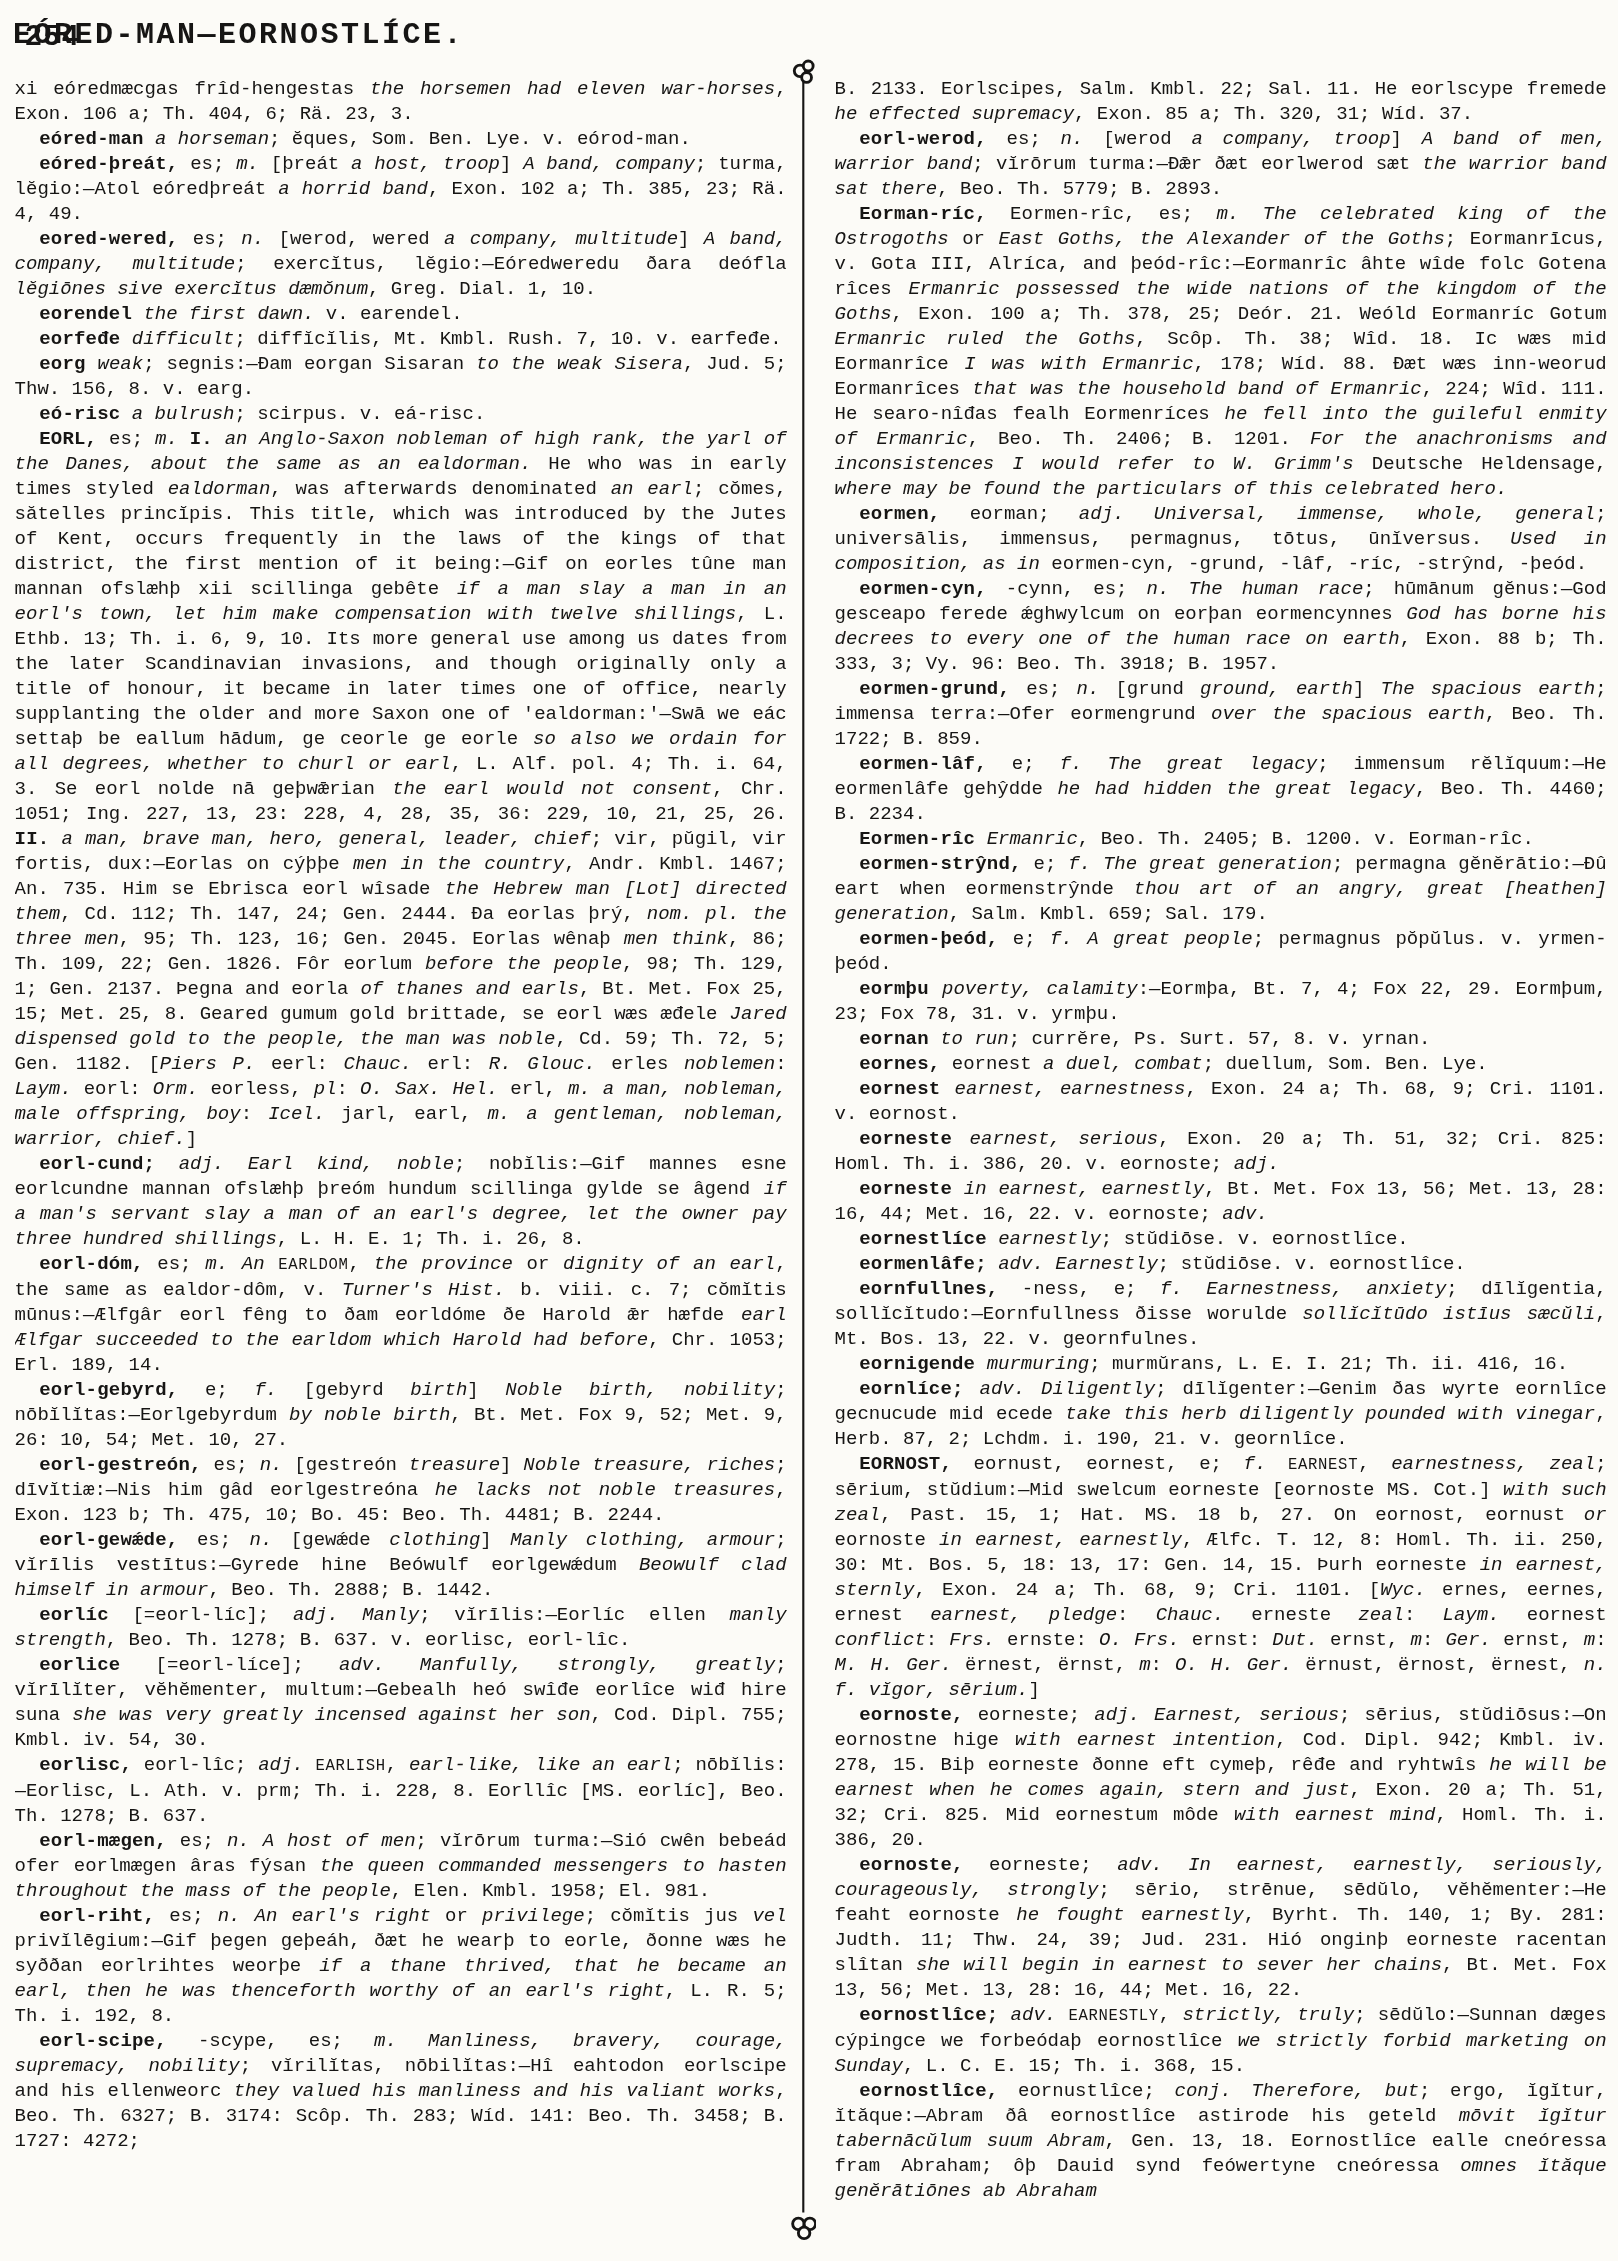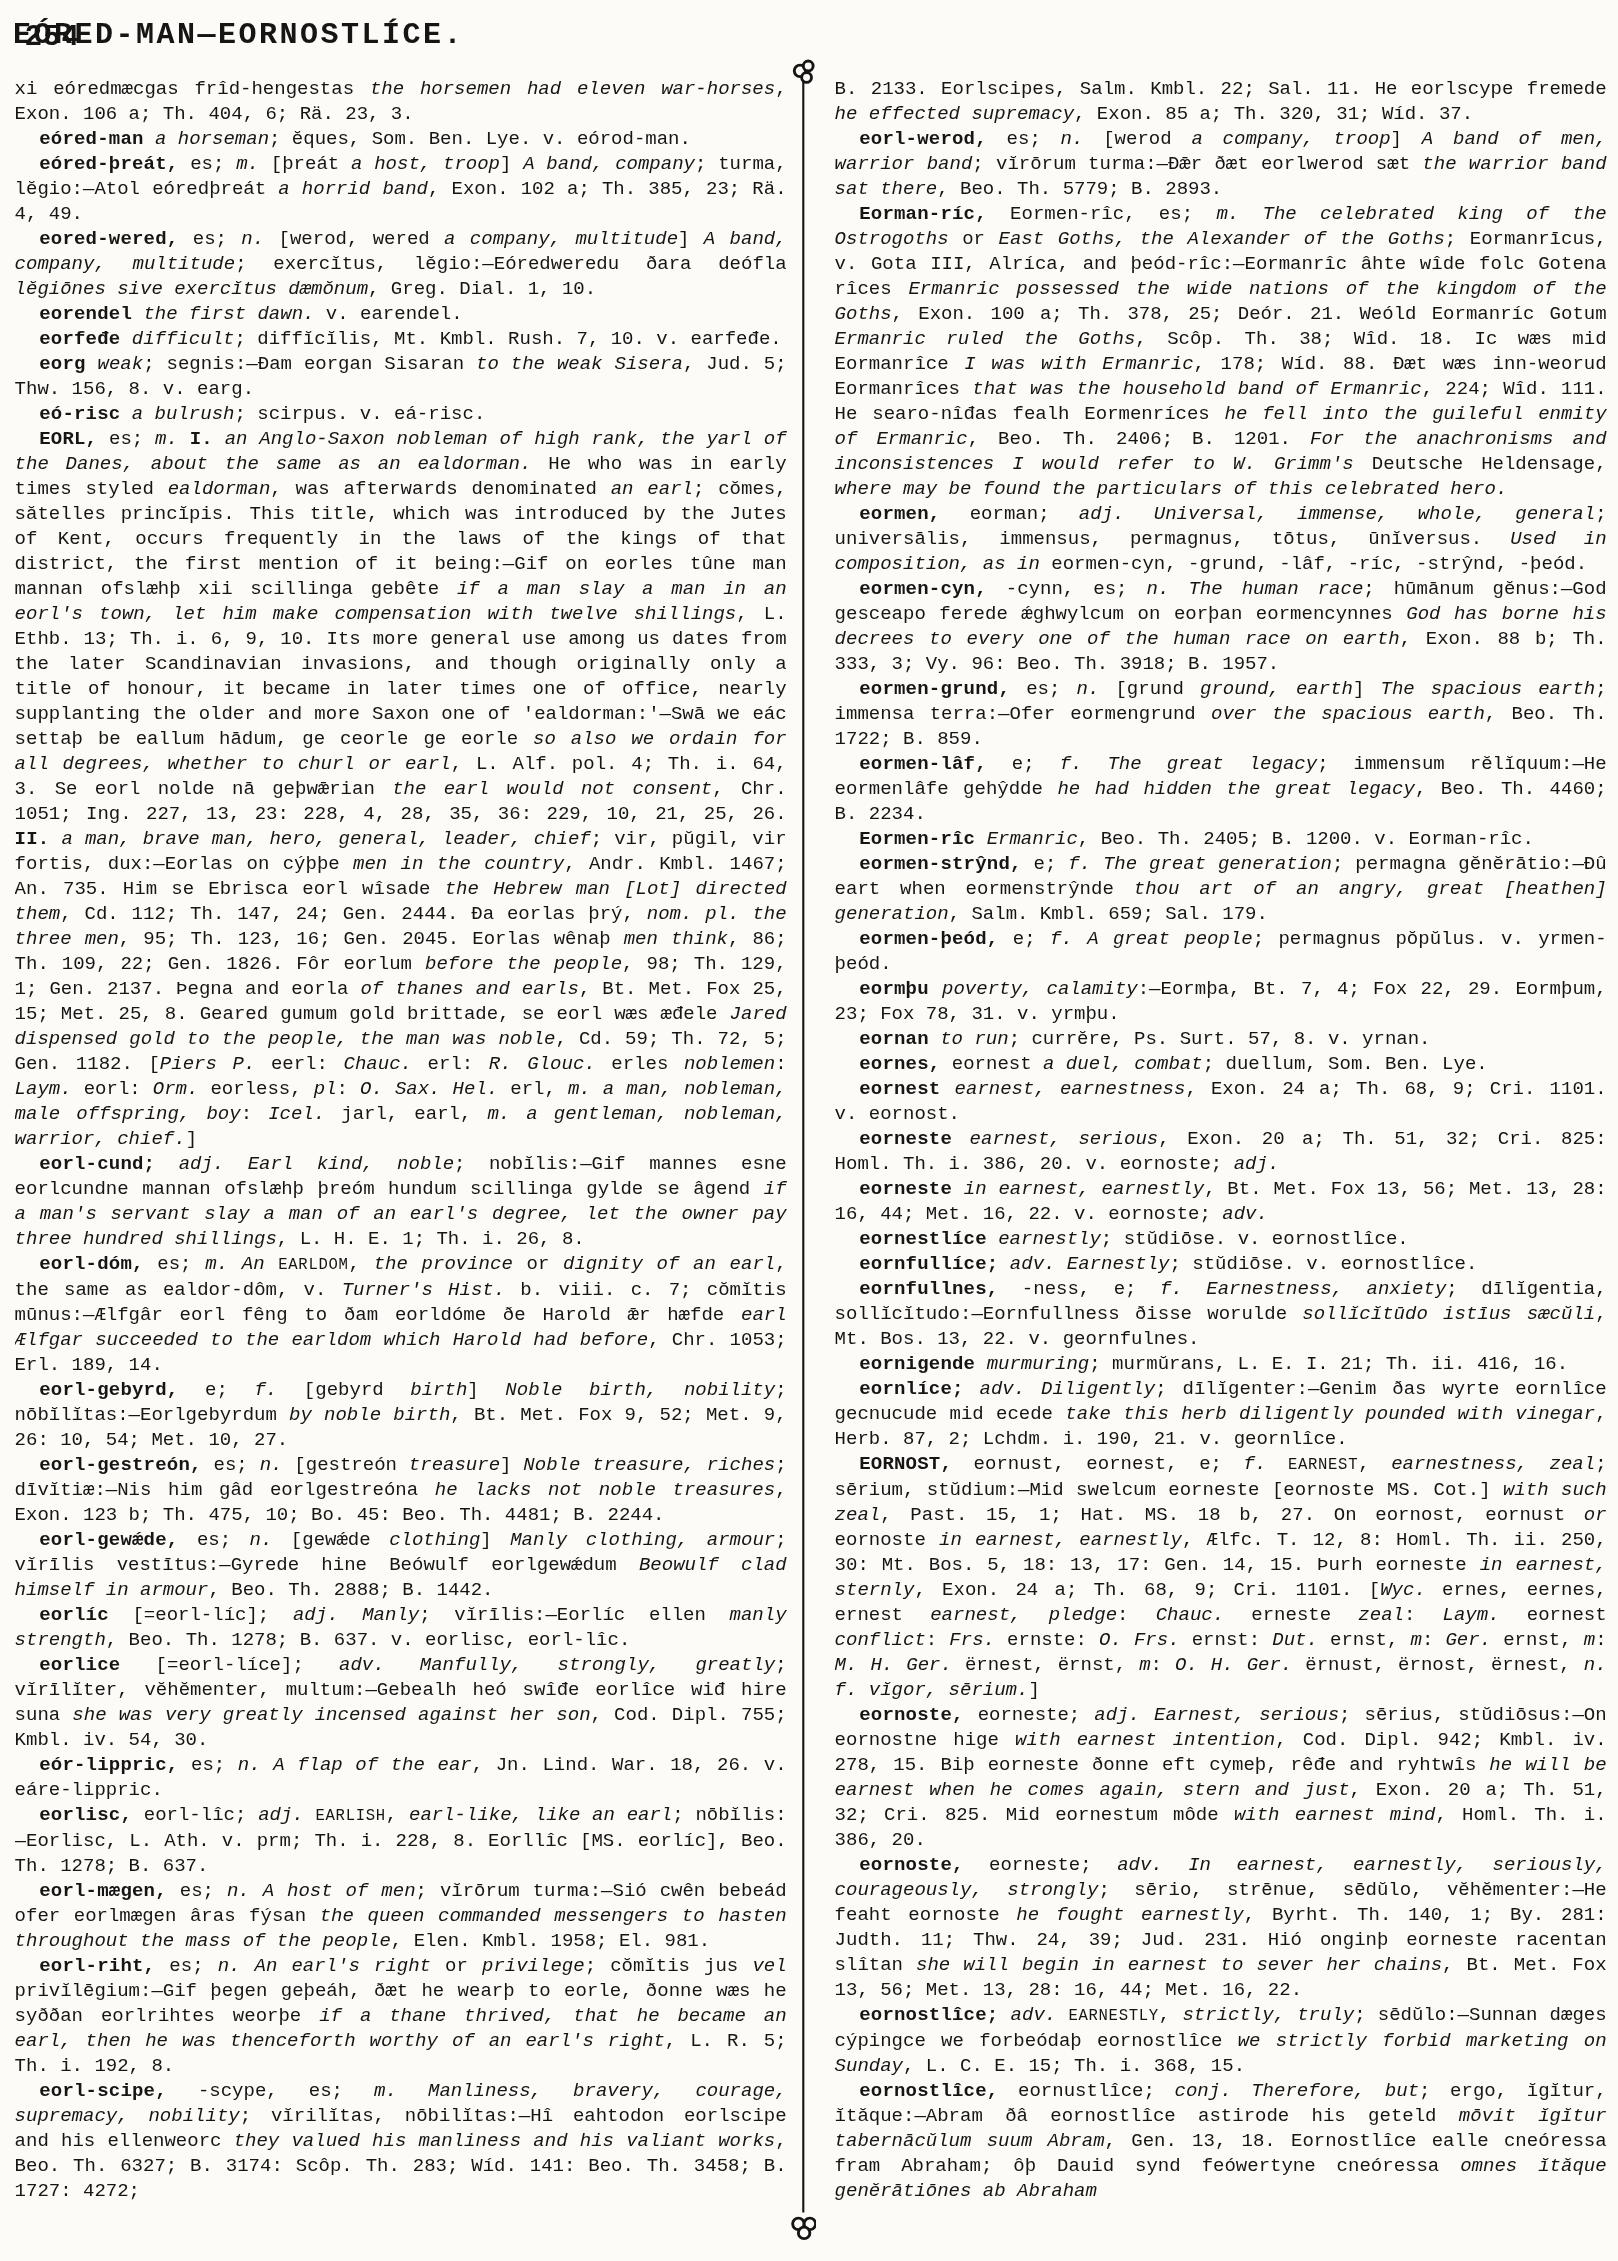--- a/index.html
+++ b/index.html
@@ -55,21 +55,20 @@
         <p class="entry"><span class="s-b">eorg</span><span class="s-n"> </span><span class="s-i">weak</span><span class="s-n">; segnis:—Ðam eorgan Sisaran </span><span class="s-i">to the weak Sisera</span><span class="s-n">, Jud. 5; Thw. 156, 8. v. earg.</span></p>
         <p class="entry"><span class="s-b">eó-risc</span><span class="s-n"> </span><span class="s-i">a bulrush</span><span class="s-n">; scirpus. v. eá-risc.</span></p>
         <p class="entry"><span class="s-b">EORL,</span><span class="s-n"> es; </span><span class="s-i">m.</span><span class="s-n">  </span><span class="s-b">I.</span><span class="s-n"> </span><span class="s-i">an Anglo-Saxon nobleman of high rank, the yarl of the Danes, about the same as an ealdorman.</span><span class="s-n"> He who was in early times styled </span><span class="s-i">ealdorman</span><span class="s-n">, was afterwards denominated </span><span class="s-i">an earl</span><span class="s-n">; cŏmes, sătelles princĭpis. This title, which was introduced by the Jutes of Kent, occurs frequently in the laws of the kings of that district, the first mention of it being:—Gif on eorles tûne man mannan ofslæhþ xii scillinga gebête </span><span class="s-i">if a man slay a man in an eorl's town, let him make compensation with twelve shillings</span><span class="s-n">, L. Ethb. 13; Th. i. 6, 9, 10. Its more general use among us dates from the later Scandinavian invasions, and though originally only a title of honour, it became in later times one of office, nearly supplanting the older and more Saxon one of 'ealdorman:'—Swā we eác settaþ be eallum hādum, ge ceorle ge eorle </span><span class="s-i">so also we ordain for all degrees, whether to churl or earl</span><span class="s-n">, L. Alf. pol. 4; Th. i. 64, 3. Se eorl nolde nā geþwǣrian </span><span class="s-i">the earl would not consent</span><span class="s-n">, Chr. 1051; Ing. 227, 13, 23: 228, 4, 28, 35, 36: 229, 10, 21, 25, 26.  </span><span class="s-b">II.</span><span class="s-n"> </span><span class="s-i">a man, brave man, hero, general, leader, chief</span><span class="s-n">; vir, pŭgil, vir fortis, dux:—Eorlas on cýþþe </span><span class="s-i">men in the country</span><span class="s-n">, Andr. Kmbl. 1467; An. 735. Him se Ebrisca eorl wîsade </span><span class="s-i">the Hebrew man [Lot] directed them</span><span class="s-n">, Cd. 112; Th. 147, 24; Gen. 2444. Ða eorlas þrý, </span><span class="s-i">nom. pl. the three men</span><span class="s-n">, 95; Th. 123, 16; Gen. 2045. Eorlas wênaþ </span><span class="s-i">men think</span><span class="s-n">, 86; Th. 109, 22; Gen. 1826. Fôr eorlum </span><span class="s-i">before the people</span><span class="s-n">, 98; Th. 129, 1; Gen. 2137. Þegna and eorla </span><span class="s-i">of thanes and earls</span><span class="s-n">, Bt. Met. Fox 25, 15; Met. 25, 8. Geared gumum gold brittade, se eorl wæs æđele </span><span class="s-i">Jared dispensed gold to the people, the man was noble</span><span class="s-n">, Cd. 59; Th. 72, 5; Gen. 1182. [</span><span class="s-i">Piers P.</span><span class="s-n"> eerl: </span><span class="s-i">Chauc.</span><span class="s-n"> erl: </span><span class="s-i">R. Glouc.</span><span class="s-n"> erles </span><span class="s-i">noblemen</span><span class="s-n">: </span><span class="s-i">Laym.</span><span class="s-n"> eorl: </span><span class="s-i">Orm.</span><span class="s-n"> eorless, </span><span class="s-i">pl</span><span class="s-n">: </span><span class="s-i">O. Sax. Hel.</span><span class="s-n"> erl, </span><span class="s-i">m. a man, nobleman, male offspring, boy</span><span class="s-n">: </span><span class="s-i">Icel.</span><span class="s-n"> jarl, earl, </span><span class="s-i">m. a gentleman, nobleman, warrior, chief.</span><span class="s-n">]</span></p>
         <p class="entry"><span class="s-b">eorl-cund;</span><span class="s-n"> </span><span class="s-i">adj. Earl kind, noble</span><span class="s-n">; nobĭlis:—Gif mannes esne eorlcundne mannan ofslæhþ þreóm hundum scillinga gylde se âgend </span><span class="s-i">if a man's servant slay a man of an earl's degree, let the owner pay three hundred shillings</span><span class="s-n">, L. H. E. 1; Th. i. 26, 8.</span></p>
         <p class="entry"><span class="s-b">eorl-dóm,</span><span class="s-n"> es; </span><span class="s-i">m. An</span><span class="s-n"> </span><span class="s-sc">EARLDOM</span><span class="s-n">, </span><span class="s-i">the province</span><span class="s-n"> or </span><span class="s-i">dignity of an earl</span><span class="s-n">, the same as ealdor-dôm, v. </span><span class="s-i">Turner's Hist.</span><span class="s-n"> b. viii. c. 7; cŏmĭtis mūnus:—Ælfgâr eorl fêng to ðam eorldóme ðe Harold ǣr hæfde </span><span class="s-i">earl Ælfgar succeeded to the earldom which Harold had before</span><span class="s-n">, Chr. 1053; Erl. 189, 14.</span></p>
         <p class="entry"><span class="s-b">eorl-gebyrd,</span><span class="s-n"> e; </span><span class="s-i">f.</span><span class="s-n"> [gebyrd </span><span class="s-i">birth</span><span class="s-n">] </span><span class="s-i">Noble birth, nobility</span><span class="s-n">; nōbĭlĭtas:—Eorlgebyrdum </span><span class="s-i">by noble birth</span><span class="s-n">, Bt. Met. Fox 9, 52; Met. 9, 26: 10, 54; Met. 10, 27.</span></p>
         <p class="entry"><span class="s-b">eorl-gestreón,</span><span class="s-n"> es; </span><span class="s-i">n.</span><span class="s-n"> [gestreón </span><span class="s-i">treasure</span><span class="s-n">] </span><span class="s-i">Noble treasure, riches</span><span class="s-n">; dīvĭtiæ:—Nis him gâd eorlgestreóna </span><span class="s-i">he lacks not noble treasures</span><span class="s-n">, Exon. 123 b; Th. 475, 10; Bo. 45: Beo. Th. 4481; B. 2244.</span></p>
         <p class="entry"><span class="s-b">eorl-gewǽde,</span><span class="s-n"> es; </span><span class="s-i">n.</span><span class="s-n"> [gewǽde </span><span class="s-i">clothing</span><span class="s-n">] </span><span class="s-i">Manly clothing, armour</span><span class="s-n">; vĭrīlis vestītus:—Gyrede hine Beówulf eorlgewǽdum </span><span class="s-i">Beowulf clad himself in armour</span><span class="s-n">, Beo. Th. 2888; B. 1442.</span></p>
         <p class="entry"><span class="s-b">eorlíc</span><span class="s-n"> [=eorl-líc]; </span><span class="s-i">adj. Manly</span><span class="s-n">; vĭrīlis:—Eorlíc ellen </span><span class="s-i">manly strength</span><span class="s-n">, Beo. Th. 1278; B. 637. v. eorlisc, eorl-lîc.</span></p>
         <p class="entry"><span class="s-b">eorlice</span><span class="s-n"> [=eorl-líce]; </span><span class="s-i">adv. Manfully, strongly, greatly</span><span class="s-n">; vĭrīlĭter, vĕhĕmenter, multum:—Gebealh heó swîđe eorlîce wiđ hire suna </span><span class="s-i">she was very greatly incensed against her son</span><span class="s-n">, Cod. Dipl. 755; Kmbl. iv. 54, 30.</span></p>
-        <p class="entry"><span class="s-b">eór-lippric,</span><span class="s-n"> es; </span><span class="s-i">n.</span><span class="s-n"> </span><span class="s-i">A flap of the ear</span><span class="s-n">, Jn. Lind. War. 18, 26. v. eáre-lippric.</span></p>
         <p class="entry"><span class="s-b">eorlisc,</span><span class="s-n"> eorl-lîc; </span><span class="s-i">adj.</span><span class="s-n"> </span><span class="s-sc">EARLISH</span><span class="s-n">, </span><span class="s-i">earl-like, like an earl</span><span class="s-n">; nōbĭlis:—Eorlisc, L. Ath. v. prm; Th. i. 228, 8. Eorllîc [MS. eorlíc], Beo. Th. 1278; B. 637.</span></p>
         <p class="entry"><span class="s-b">eorl-mægen,</span><span class="s-n"> es; </span><span class="s-i">n.</span><span class="s-n"> </span><span class="s-i">A host of men</span><span class="s-n">; vĭrōrum turma:—Sió cwên bebeád ofer eorlmægen âras fýsan </span><span class="s-i">the queen commanded messengers to hasten throughout the mass of the people</span><span class="s-n">, Elen. Kmbl. 1958; El. 981.</span></p>
         <p class="entry"><span class="s-b">eorl-riht,</span><span class="s-n"> es; </span><span class="s-i">n. An earl's right</span><span class="s-n"> or </span><span class="s-i">privilege</span><span class="s-n">; cŏmĭtis jus </span><span class="s-i">vel</span><span class="s-n"> privĭlēgium:—Gif þegen geþeáh, ðæt he wearþ to eorle, ðonne wæs he syððan eorlrihtes weorþe </span><span class="s-i">if a thane thrived, that he became an earl, then he was thenceforth worthy of an earl's right</span><span class="s-n">, L. R. 5; Th. i. 192, 8.</span></p>
         <p class="entry"><span class="s-b">eorl-scipe,</span><span class="s-n"> -scype, es; </span><span class="s-i">m.</span><span class="s-n"> </span><span class="s-i">Manliness, bravery, courage, supremacy, nobility</span><span class="s-n">; vĭrilĭtas, nōbilĭtas:—Hî eahtodon eorlscipe and his ellenweorc </span><span class="s-i">they valued his manliness and his valiant works</span><span class="s-n">, Beo. Th. 6327; B. 3174: Scôp. Th. 283; Wíd. 141: Beo. Th. 3458; B. 1727: 4272;</span></p>
       </div>
     <div class="column">
         <p class="entry no-indent"><span class="s-n">B. 2133. Eorlscipes, Salm. Kmbl. 22; Sal. 11. He eorlscype fremede </span><span class="s-i">he effected supremacy</span><span class="s-n">, Exon. 85 a; Th. 320, 31; Wíd. 37.</span></p>
         <p class="entry"><span class="s-b">eorl-werod,</span><span class="s-n"> es; </span><span class="s-i">n.</span><span class="s-n"> [werod </span><span class="s-i">a company, troop</span><span class="s-n">] </span><span class="s-i">A band of men, warrior band</span><span class="s-n">; vĭrōrum turma:—Ðǣr ðæt eorlwerod sæt </span><span class="s-i">the warrior band sat there</span><span class="s-n">, Beo. Th. 5779; B. 2893.</span></p>
         <p class="entry"><span class="s-b">Eorman-ríc,</span><span class="s-n"> Eormen-rîc, es; </span><span class="s-i">m.</span><span class="s-n"> </span><span class="s-i">The celebrated king of the Ostrogoths</span><span class="s-n"> or </span><span class="s-i">East Goths, the Alexander of the Goths</span><span class="s-n">; Eormanrīcus, v. Gota III, Alríca, and þeód-rîc:—Eormanrîc âhte wîde folc Gotena rîces </span><span class="s-i">Ermanric possessed the wide nations of the kingdom of the Goths</span><span class="s-n">, Exon. 100 a; Th. 378, 25; Deór. 21. Weóld Eormanríc Gotum </span><span class="s-i">Ermanric ruled the Goths</span><span class="s-n">, Scôp. Th. 38; Wîd. 18. Ic wæs mid Eormanrîce </span><span class="s-i">I was with Ermanric</span><span class="s-n">, 178; Wíd. 88. Ðæt wæs inn-weorud Eormanrîces </span><span class="s-i">that was the household band of Ermanric</span><span class="s-n">, 224; Wîd. 111. He searo-nîđas fealh Eormenríces </span><span class="s-i">he fell into the guileful enmity of Ermanric</span><span class="s-n">, Beo. Th. 2406; B. 1201. </span><span class="s-i">For the anachronisms and inconsistences I would refer to W. Grimm's</span><span class="s-n"> Deutsche Heldensage, </span><span class="s-i">where may be found the particulars of this celebrated hero.</span></p>
         <p class="entry"><span class="s-b">eormen,</span><span class="s-n"> eorman; </span><span class="s-i">adj. Universal, immense, whole, general</span><span class="s-n">; universālis, immensus, permagnus, tōtus, ūnĭversus. </span><span class="s-i">Used in composition, as in</span><span class="s-n"> eormen-cyn, -grund, -lâf, -ríc, -strŷnd, -þeód.</span></p>
@@ -79,21 +78,21 @@
         <p class="entry"><span class="s-b">Eormen-rîc</span><span class="s-n"> </span><span class="s-i">Ermanric</span><span class="s-n">, Beo. Th. 2405; B. 1200. v. Eorman-rîc.</span></p>
         <p class="entry"><span class="s-b">eormen-strŷnd,</span><span class="s-n"> e; </span><span class="s-i">f.</span><span class="s-n"> </span><span class="s-i">The great generation</span><span class="s-n">; permagna gĕnĕrātio:—Ðû eart when eormenstrŷnde </span><span class="s-i">thou art of an angry, great [heathen] generation</span><span class="s-n">, Salm. Kmbl. 659; Sal. 179.</span></p>
         <p class="entry"><span class="s-b">eormen-þeód,</span><span class="s-n"> e; </span><span class="s-i">f.</span><span class="s-n"> </span><span class="s-i">A great people</span><span class="s-n">; permagnus pŏpŭlus. v. yrmen-þeód.</span></p>
         <p class="entry"><span class="s-b">eormþu</span><span class="s-n"> </span><span class="s-i">poverty, calamity</span><span class="s-n">:—Eormþa, Bt. 7, 4; Fox 22, 29. Eormþum, 23; Fox 78, 31. v. yrmþu.</span></p>
         <p class="entry"><span class="s-b">eornan</span><span class="s-n"> </span><span class="s-i">to run</span><span class="s-n">; currĕre, Ps. Surt. 57, 8. v. yrnan.</span></p>
         <p class="entry"><span class="s-b">eornes,</span><span class="s-n"> eornest </span><span class="s-i">a duel, combat</span><span class="s-n">; duellum, Som. Ben. Lye.</span></p>
         <p class="entry"><span class="s-b">eornest</span><span class="s-n"> </span><span class="s-i">earnest, earnestness</span><span class="s-n">, Exon. 24 a; Th. 68, 9; Cri. 1101. v. eornost.</span></p>
         <p class="entry"><span class="s-b">eorneste</span><span class="s-n"> </span><span class="s-i">earnest, serious</span><span class="s-n">, Exon. 20 a; Th. 51, 32; Cri. 825: Homl. Th. i. 386, 20. v. eornoste; </span><span class="s-i">adj.</span></p>
         <p class="entry"><span class="s-b">eorneste</span><span class="s-n"> </span><span class="s-i">in earnest, earnestly</span><span class="s-n">, Bt. Met. Fox 13, 56; Met. 13, 28: 16, 44; Met. 16, 22. v. eornoste; </span><span class="s-i">adv.</span></p>
         <p class="entry"><span class="s-b">eornestlíce</span><span class="s-n"> </span><span class="s-i">earnestly</span><span class="s-n">; stŭdiōse. v. eornostlîce.</span></p>
-        <p class="entry"><span class="s-b">eornfullíce;</span><span class="s-n"> </span><span class="s-i">adv. Earnestly</span><span class="s-n">; stŭdiōse. v. eornostlîce.</span></p>
+        <p class="entry"><span class="s-b">eormenlâfe;</span><span class="s-n"> </span><span class="s-i">adv. Earnestly</span><span class="s-n">; stŭdiōse. v. eornostlîce.</span></p>
         <p class="entry"><span class="s-b">eornfullnes,</span><span class="s-n"> -ness, e; </span><span class="s-i">f.</span><span class="s-n"> </span><span class="s-i">Earnestness, anxiety</span><span class="s-n">; dīlĭgentia, sollĭcĭtudo:—Eornfullness ðisse worulde </span><span class="s-i">sollĭcĭtūdo istīus sæcŭli</span><span class="s-n">, Mt. Bos. 13, 22. v. geornfulnes.</span></p>
         <p class="entry"><span class="s-b">eornigende</span><span class="s-n"> </span><span class="s-i">murmuring</span><span class="s-n">; murmŭrans, L. E. I. 21; Th. ii. 416, 16.</span></p>
         <p class="entry"><span class="s-b">eornlíce;</span><span class="s-n"> </span><span class="s-i">adv. Diligently</span><span class="s-n">; dīlĭgenter:—Genim ðas wyrte eornlîce gecnucude mid ecede </span><span class="s-i">take this herb diligently pounded with vinegar</span><span class="s-n">, Herb. 87, 2; Lchdm. i. 190, 21. v. geornlîce.</span></p>
         <p class="entry"><span class="s-b">EORNOST,</span><span class="s-n"> eornust, eornest, e; </span><span class="s-i">f.</span><span class="s-n"> </span><span class="s-sc">EARNEST</span><span class="s-n">, </span><span class="s-i">earnestness, zeal</span><span class="s-n">; sērium, stŭdium:—Mid swelcum eorneste [eornoste MS. Cot.] </span><span class="s-i">with such zeal</span><span class="s-n">, Past. 15, 1; Hat. MS. 18 b, 27. On eornost, eornust </span><span class="s-i">or</span><span class="s-n"> eornoste </span><span class="s-i">in earnest, earnestly</span><span class="s-n">, Ælfc. T. 12, 8: Homl. Th. ii. 250, 30: Mt. Bos. 5, 18: 13, 17: Gen. 14, 15. Þurh eorneste </span><span class="s-i">in earnest, sternly</span><span class="s-n">, Exon. 24 a; Th. 68, 9; Cri. 1101. [</span><span class="s-i">Wyc.</span><span class="s-n"> ernes, eernes, ernest </span><span class="s-i">earnest, pledge</span><span class="s-n">: </span><span class="s-i">Chauc.</span><span class="s-n"> erneste </span><span class="s-i">zeal</span><span class="s-n">: </span><span class="s-i">Laym.</span><span class="s-n"> eornest </span><span class="s-i">conflict</span><span class="s-n">: </span><span class="s-i">Frs.</span><span class="s-n"> ernste: </span><span class="s-i">O. Frs.</span><span class="s-n"> ernst: </span><span class="s-i">Dut.</span><span class="s-n"> ernst, </span><span class="s-i">m</span><span class="s-n">: </span><span class="s-i">Ger.</span><span class="s-n"> ernst, </span><span class="s-i">m</span><span class="s-n">: </span><span class="s-i">M. H. Ger.</span><span class="s-n"> ërnest, ërnst, </span><span class="s-i">m</span><span class="s-n">: </span><span class="s-i">O. H. Ger.</span><span class="s-n"> ërnust, ërnost, ërnest, </span><span class="s-i">n. f. vĭgor, sērium.</span><span class="s-n">]</span></p>
         <p class="entry"><span class="s-b">eornoste,</span><span class="s-n"> eorneste; </span><span class="s-i">adj. Earnest, serious</span><span class="s-n">; sērius, stŭdiōsus:—On eornostne hige </span><span class="s-i">with earnest intention</span><span class="s-n">, Cod. Dipl. 942; Kmbl. iv. 278, 15. Biþ eorneste ðonne eft cymeþ, rêđe and ryhtwîs </span><span class="s-i">he will be earnest when he comes again, stern and just</span><span class="s-n">, Exon. 20 a; Th. 51, 32; Cri. 825. Mid eornestum môde </span><span class="s-i">with earnest mind</span><span class="s-n">, Homl. Th. i. 386, 20.</span></p>
         <p class="entry"><span class="s-b">eornoste,</span><span class="s-n"> eorneste; </span><span class="s-i">adv. In earnest, earnestly, seriously, courageously, strongly</span><span class="s-n">; sērio, strēnue, sēdŭlo, vĕhĕmenter:—He feaht eornoste </span><span class="s-i">he fought earnestly</span><span class="s-n">, Byrht. Th. 140, 1; By. 281: Judth. 11; Thw. 24, 39; Jud. 231. Hió onginþ eorneste racentan slîtan </span><span class="s-i">she will begin in earnest to sever her chains</span><span class="s-n">, Bt. Met. Fox 13, 56; Met. 13, 28: 16, 44; Met. 16, 22.</span></p>
         <p class="entry"><span class="s-b">eornostlîce;</span><span class="s-n"> </span><span class="s-i">adv.</span><span class="s-n"> </span><span class="s-sc">EARNESTLY</span><span class="s-n">, </span><span class="s-i">strictly, truly</span><span class="s-n">; sēdŭlo:—Sunnan dæges cýpingce we forbeódaþ eornostlîce </span><span class="s-i">we strictly forbid marketing on Sunday</span><span class="s-n">, L. C. E. 15; Th. i. 368, 15.</span></p>
         <p class="entry"><span class="s-b">eornostlîce,</span><span class="s-n"> eornustlîce; </span><span class="s-i">conj. Therefore, but</span><span class="s-n">; ergo, ĭgĭtur, ĭtăque:—Abram ðâ eornostlîce astirode his geteld </span><span class="s-i">mōvit ĭgĭtur tabernācŭlum suum Abram</span><span class="s-n">, Gen. 13, 18. Eornostlîce ealle cneóressa fram Abraham; ôþ Dauid synd feówertyne cneóressa </span><span class="s-i">omnes ĭtăque genĕrātiōnes ab Abraham</span></p>
       </div>
   </div>

